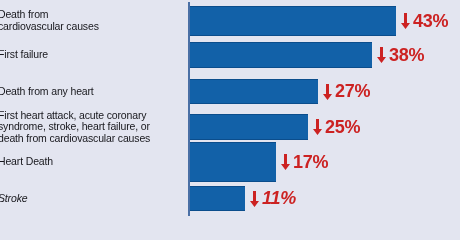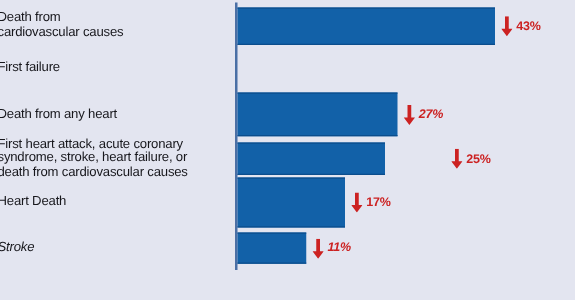--- a/index.html
+++ b/index.html
@@ -67,21 +67,21 @@
     color: #cc2222;
   }
   .arrow-icon {
     display: inline-block;
     width: 9px;
     height: 16px;
     margin-right: 3px;
     flex: none;
   }
   .value-text {
-    font-size: 10px;
+    font-size: 18px;
     font-weight: bold;
     color: #cc2222;
     letter-spacing: -0.2px;
     white-space: nowrap;
   }
 </style>
 </head>
 <body>
 
 <div id="chart-root">
@@ -99,42 +99,53 @@
             <path d="M3 0 H6 V10 H9 L4.5 16 L0 10 H3 Z" fill="#cc2222"></path>
           </svg>
         </span>
         <span class="value-text">43%</span>
       </div>
     </div>
   </div>
 
   <div class="row" style="top:42px; height:26px;">
     <div class="cat-label">First failure</div>
+    <div class="bar-wrap" style="height:26px;">
+      <div class="bar" style="width:182px;"></div>
+      <div class="value-group">
+        <span class="arrow-icon">
+          <svg viewBox="0 0 9 16" width="9" height="16" aria-hidden="true">
+            <path d="M3 0 H6 V10 H9 L4.5 16 L0 10 H3 Z" fill="#cc2222"></path>
+          </svg>
+        </span>
+        <span class="value-text">38%</span>
+      </div>
+    </div>
   </div>
 
   <div class="row" style="top:79px; height:25px;">
     <div class="cat-label">Death from any heart</div>
-    <div class="bar-wrap" style="height:35px;font-style:italic;">
+    <div class="bar-wrap" style="height:25px;">
       <div class="bar" style="width:128px;"></div>
       <div class="value-group">
         <span class="arrow-icon">
           <svg viewBox="0 0 9 16" width="9" height="16" aria-hidden="true">
             <path d="M3 0 H6 V10 H9 L4.5 16 L0 10 H3 Z" fill="#cc2222"></path>
           </svg>
         </span>
         <span class="value-text">27%</span>
       </div>
     </div>
   </div>
 
   <div class="row" style="top:114px; height:26px;">
     <div class="cat-label">First heart attack, acute coronary
 syndrome, stroke, heart failure, or
 death from cardiovascular causes</div>
-    <div class="bar-wrap" style="height:26px;gap:48px;">
+    <div class="bar-wrap" style="height:26px;">
       <div class="bar" style="width:118px;"></div>
       <div class="value-group">
         <span class="arrow-icon">
           <svg viewBox="0 0 9 16" width="9" height="16" aria-hidden="true">
             <path d="M3 0 H6 V10 H9 L4.5 16 L0 10 H3 Z" fill="#cc2222"></path>
           </svg>
         </span>
         <span class="value-text">25%</span>
       </div>
     </div>

